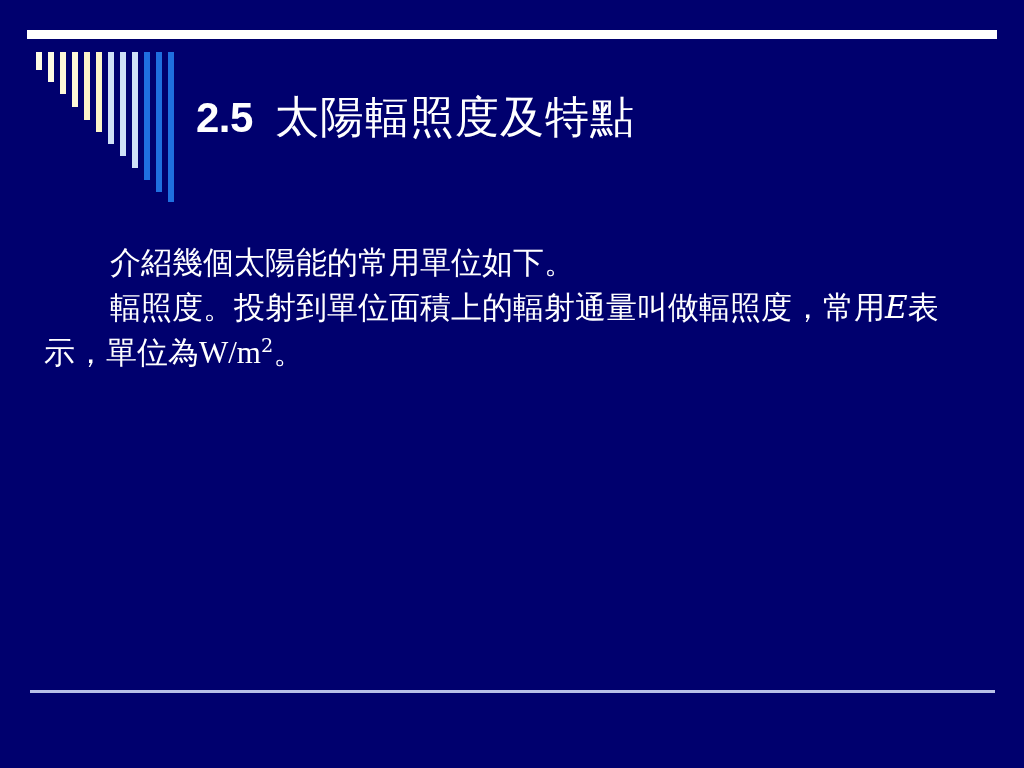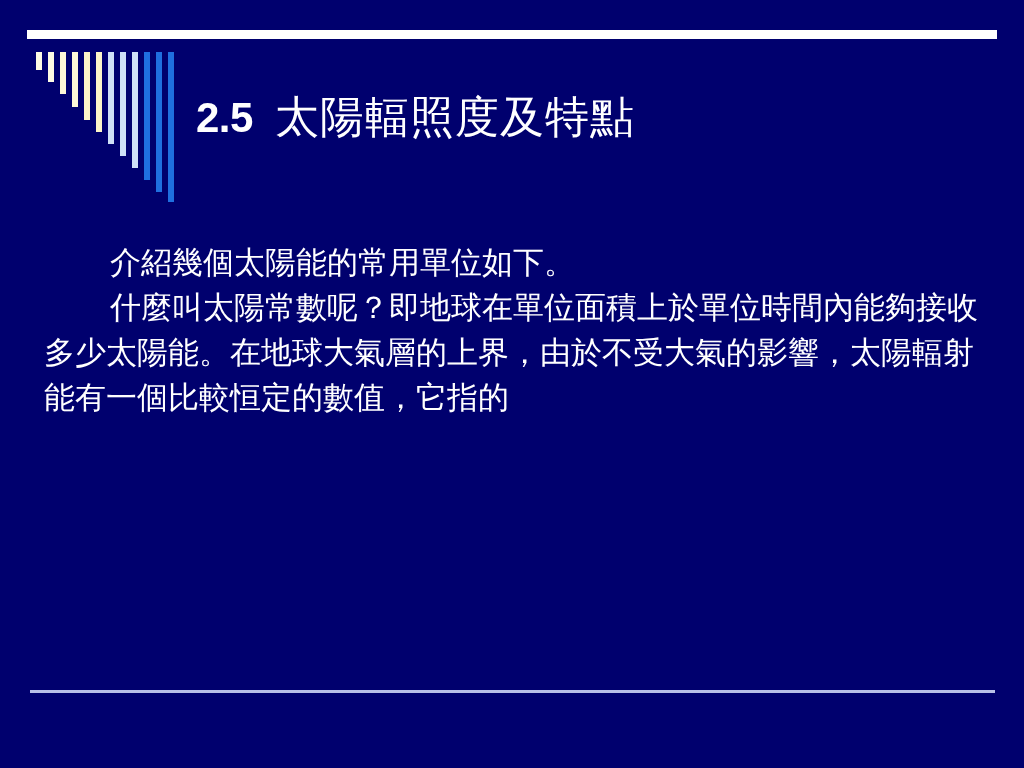--- a/index.html
+++ b/index.html
@@ -132,18 +132,18 @@
       <div class="deco-bar" style="left: 120px; height: 140px; background: rgb(31, 111, 224);"></div>
       <div class="deco-bar" style="left: 132px; height: 150px; background: rgb(31, 111, 224);"></div>
     </div>
 
   <div id="title-block">
     <span id="title-number">2.5</span><span id="title-text">太陽輻照度及特點</span>
   </div>
 
   <div id="body-block">
       <p class="para"><span>介紹幾個太陽能的常用單位如下。</span></p>
-      <p class="para"><span>什麼叫太陽常數呢？即地球在單位面積上於單位時間內能夠接收多少太陽能。在地球大氣層的上界，由於不受大氣的影響，太陽輻射能有一個比較恒定的數值，它指的</span></p>
+      <p class="para"><span>輻照度。投射到單位面積上的輻射通量叫做輻照度，常用</span><span class="sym">E</span><span>表示，單位為</span><span class="lat">W/m</span><sup>2</sup><span>。</span></p>
     </div>
 
   <div id="bottom-rule"></div>
 
 </div>
 
 </body></html>

